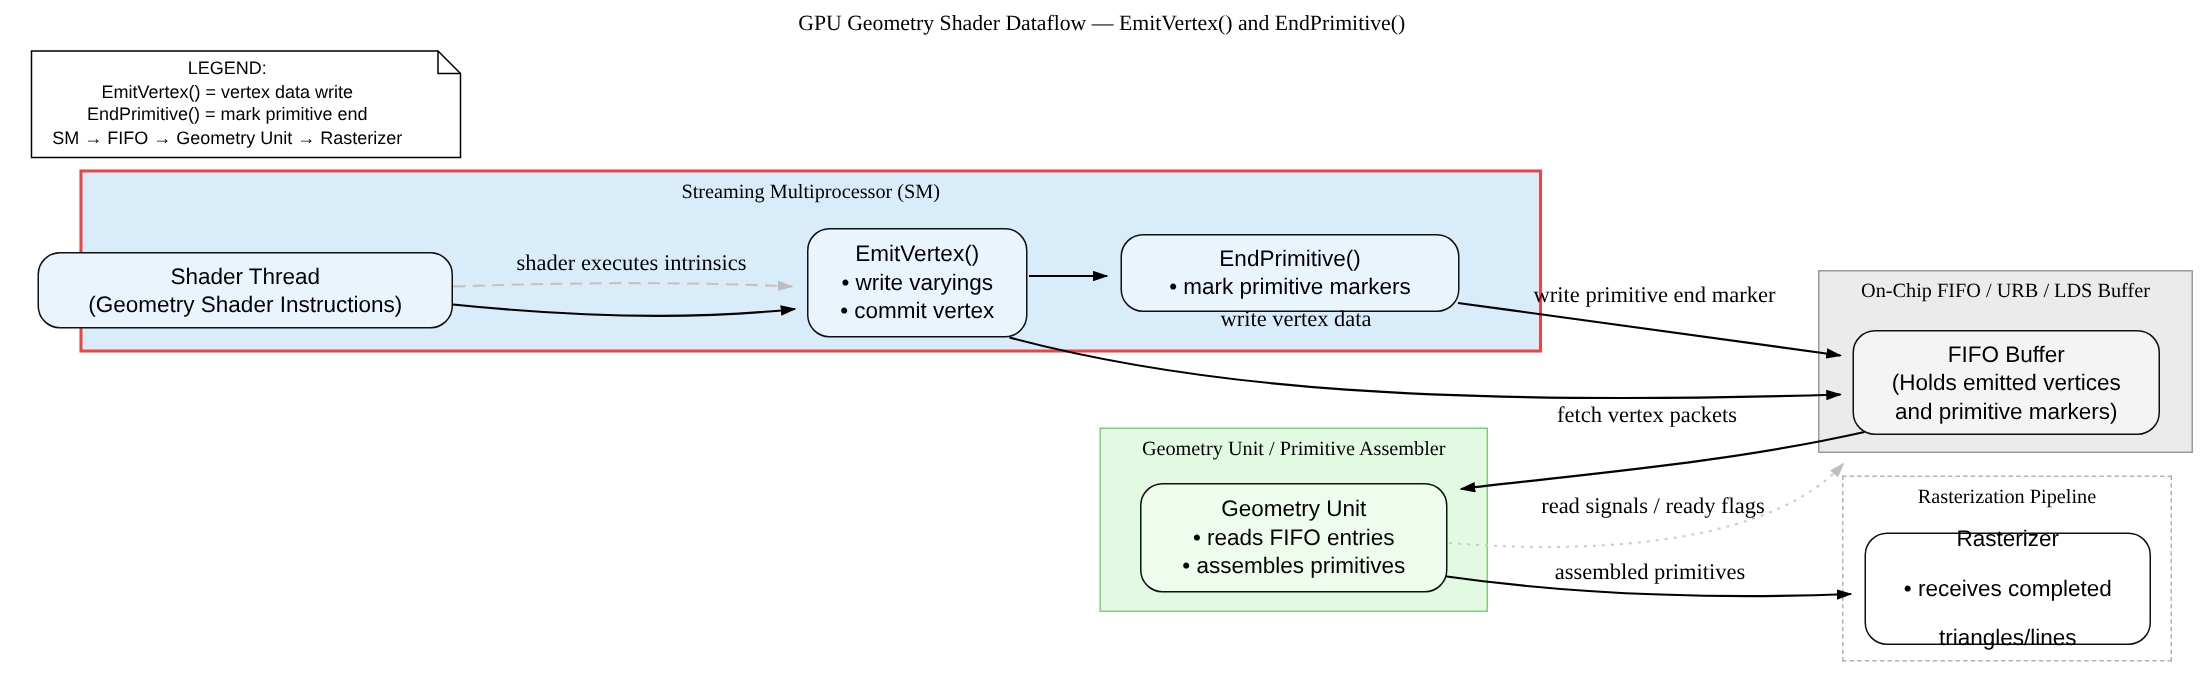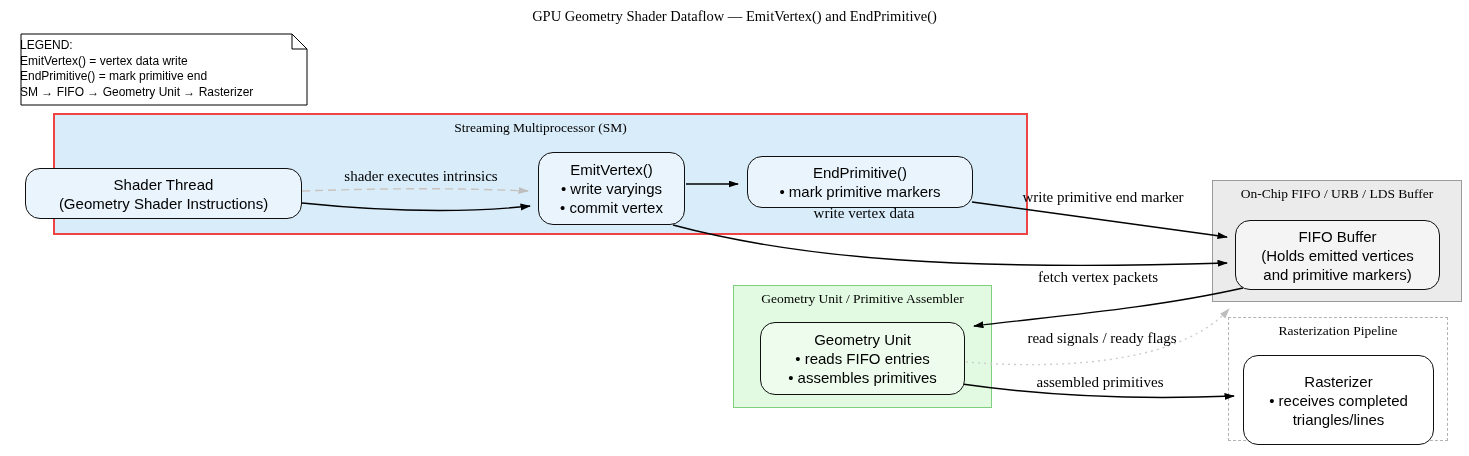--- a/index.html
+++ b/index.html
@@ -3,21 +3,21 @@
 <meta charset="utf-8">
 <style>
   html,body{margin:0;padding:0;background:#fff;}
   .canvas{position:relative;width:1469px;height:456px;background:#ffffff;overflow:hidden;
           font-family:"Liberation Sans",sans-serif;color:#000;padding-left:40px;}
   .diagram-title{position:absolute;left:0;top:8px;width:1469px;text-align:center;
           font-family:"Liberation Serif",serif;font-size:14.5px;}
   
   .legend{position:absolute;left:20px;top:33px;width:288px;height:73px;}
   .legend svg{position:absolute;left:0;top:0;}
-  .legend-text{position:absolute;left:0;top:5px;width:263px;text-align:left;
+  .legend-text{position:absolute;left:0;top:5px;width:263px;text-align:center;
           font-size:12px;line-height:15.5px;}
   
   .cluster{position:absolute;box-sizing:border-box;}
   .cluster-sm{left:15px;top:113px;width:975px;height:122px;background:#d8ecfa;border:2px solid #ef4444;margin-left:38px;}
   .cluster-fifo{left:1212px;top:180px;width:250px;height:122px;background:#ebebeb;border:1px solid #9a9a9a;}
   .cluster-geo{left:733px;top:285px;width:259px;height:123px;background:#e2fae2;border:1px solid #7ecf7e;}
   .cluster-raster{left:1228px;top:317px;width:220px;height:124px;background:#ffffff;border:1px dashed #b3b3b3;}
   .cluster-label{position:absolute;left:0;top:5px;width:100%;text-align:center;
           font-family:"Liberation Serif",serif;font-size:13.5px;white-space:nowrap;}
   
@@ -26,21 +26,21 @@
           text-align:center;font-size:15px;line-height:19px;white-space:nowrap;}
   .node-blue{background:#e9f4fc;}
   .node-gray{background:#f4f4f4;}
   .node-green{background:#edfced;}
   .node-white{background:#ffffff;}
   .n-shader{left:25px;top:168px;width:277px;height:51px;}
   .n-emit{left:538px;top:152px;width:147px;height:73px;}
   .n-end{left:747px;top:156px;width:226px;height:52px;}
   .n-fifo{left:1235px;top:220px;width:205px;height:70px;}
   .n-geo{left:760px;top:322px;width:205px;height:73px;}
-  .n-raster{left:1243px;top:355px;width:191px;height:90px;}
+  .n-raster{left:1243px;top:355px;width:191px;height:75px;gap:14px;}
   
   .edge-label{position:absolute;font-family:"Liberation Serif",serif;font-size:15px;
           text-align:center;white-space:nowrap;height:18px;line-height:18px;}
   .el-intrinsics{left:330px;top:167px;width:182px;}
   .el-writevertex{left:799px;top:204px;width:130px;}
   .el-writemarker{left:1003px;top:188px;width:200px;}
   .el-fetch{left:1028px;top:268px;width:140px;}
   .el-readsignals{left:1011px;top:329px;width:182px;}
   .el-assembled{left:1022px;top:373px;width:156px;}
   .edges{position:absolute;left:0;top:0;pointer-events:none;}

